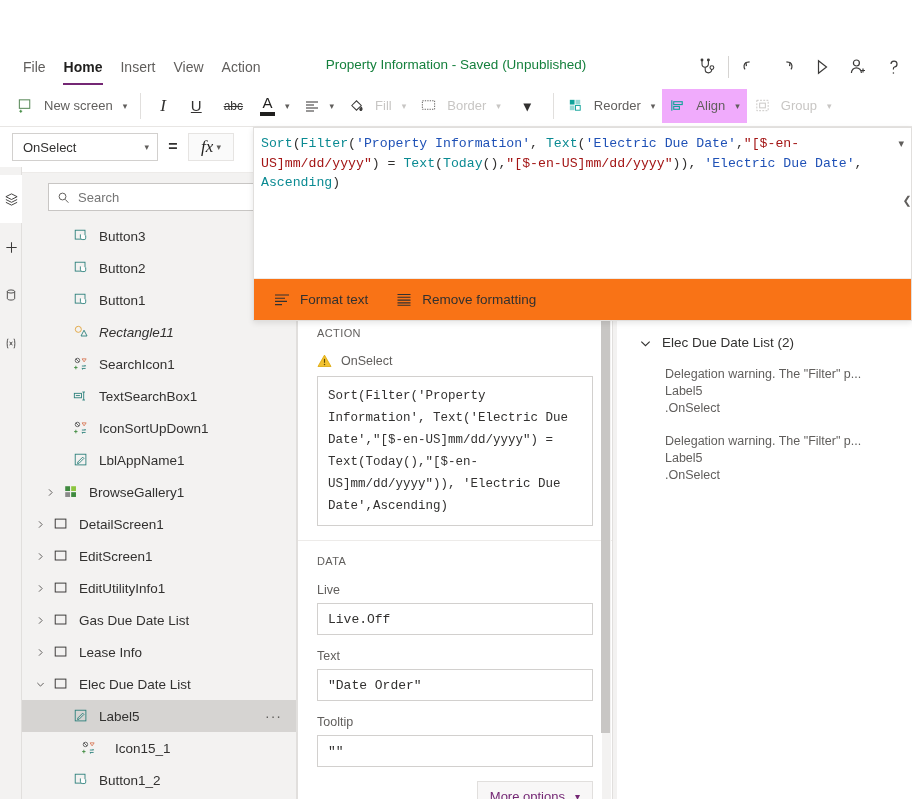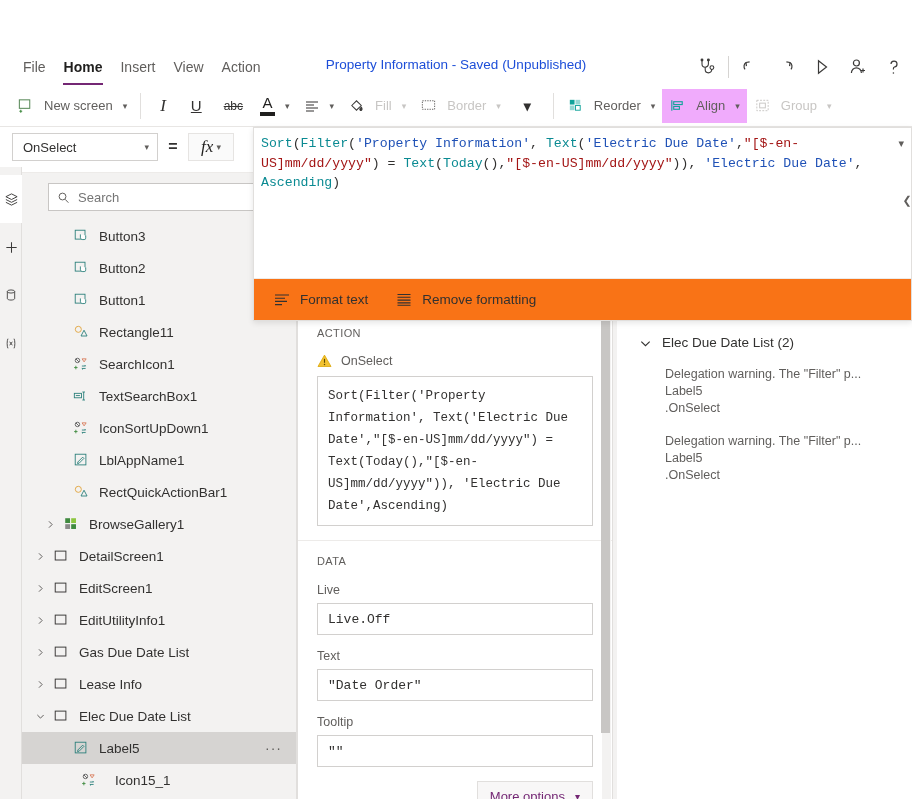--- a/index.html
+++ b/index.html
@@ -24,21 +24,21 @@
     height: 33px; line-height: 30px; cursor: pointer; position: relative;
     white-space: nowrap;
   }
   .menu-tab.active { color: #201f1e; font-weight: bold; }
   .menu-tab.active::after {
     content: ""; position: absolute; left: 8px; right: 8px; bottom: 0;
     height: 2.5px; background: #742774;
   }
   .app-title {
     position: absolute; left: 0; right: 0; top: 9px;
-    text-align: center; font-size: 13.5px; color: #1d4ed8;
+    text-align: center; font-size: 13.5px; color: #15803d;
     pointer-events: none;
   }
   .topright {
     position: absolute; right: 0; top: 0; height: 37px;
     display: flex; align-items: center;
   }
   .tr-btn {
     width: 36px; height: 37px; display: flex; align-items: center; justify-content: center;
     cursor: pointer; color: #3b3a39;
   }
@@ -421,21 +421,21 @@
         <div class="tree-row" style="padding-left: 28px;">
           <span class="tw"></span>
           <span class="tico">
             <svg width="16" height="16" viewBox="0 0 18 18" fill="none" stroke="#2a7f7a" stroke-width="1">
               <rect x="2.5" y="2.5" width="11" height="10"></rect>
               <path d="M8.3 7.2v3.2c0 1.6 1 2.6 2.4 2.6h1.6c1.3 0 2-.8 2-2.1V8.4" fill="#ffffff"></path>
             </svg>
           </span>
           <span class="tlabel">Button1</span>
         </div>
-        <div class="tree-row" style="padding-left: 28px;">
+        <div class="tree-row" style="padding-left: 28px; font-style: italic;">
           <span class="tw"></span>
           <span class="tico">
             <svg width="16" height="16" viewBox="0 0 18 18" fill="none" stroke="#e0a33a" stroke-width="1">
               <circle cx="6" cy="6" r="3.4"></circle>
               <path d="M9 13.5L12.4 7l3.4 6.5z" stroke="#2a7f7a"></path>
             </svg>
           </span>
           <span class="tlabel">Rectangle11</span>
         </div>
         <div class="tree-row" style="padding-left: 28px;">
@@ -477,30 +477,20 @@
         </div>
         <div class="tree-row" style="padding-left: 28px;">
           <span class="tw"></span>
           <span class="tico">
             <svg width="16" height="16" viewBox="0 0 18 18" fill="none" stroke="#2a7f7a" stroke-width="1">
               <rect x="2.5" y="2.5" width="12" height="12"></rect>
               <path d="M5.5 11.2l5.4-5.4 1.4 1.4-5.4 5.4-1.8.4z"></path>
             </svg>
           </span>
           <span class="tlabel">LblAppName1</span>
-        </div>
-        <div class="tree-row" style="padding-left: 28px;">
-          <span class="tw"></span>
-          <span class="tico">
-            <svg width="16" height="16" viewBox="0 0 18 18" fill="none" stroke="#e0a33a" stroke-width="1">
-              <circle cx="6" cy="6" r="3.4"></circle>
-              <path d="M9 13.5L12.4 7l3.4 6.5z" stroke="#2a7f7a"></path>
-            </svg>
-          </span>
-          <span class="tlabel">RectQuickActionBar1</span>
         </div>
         <div class="tree-row" style="padding-left: 18px;">
           <span class="tw">
             <svg width="9" height="9" viewBox="0 0 10 10" fill="none" stroke="#605e5c" stroke-width="1.1">
               <path d="M3.3 1.5L6.8 5 3.3 8.5"></path>
             </svg>
           </span>
           <span class="tico">
             <svg width="16" height="16" viewBox="0 0 18 18" fill="none">
               <rect x="2.5" y="2.5" width="5.4" height="5.4" fill="#3f8a3f"></rect>

